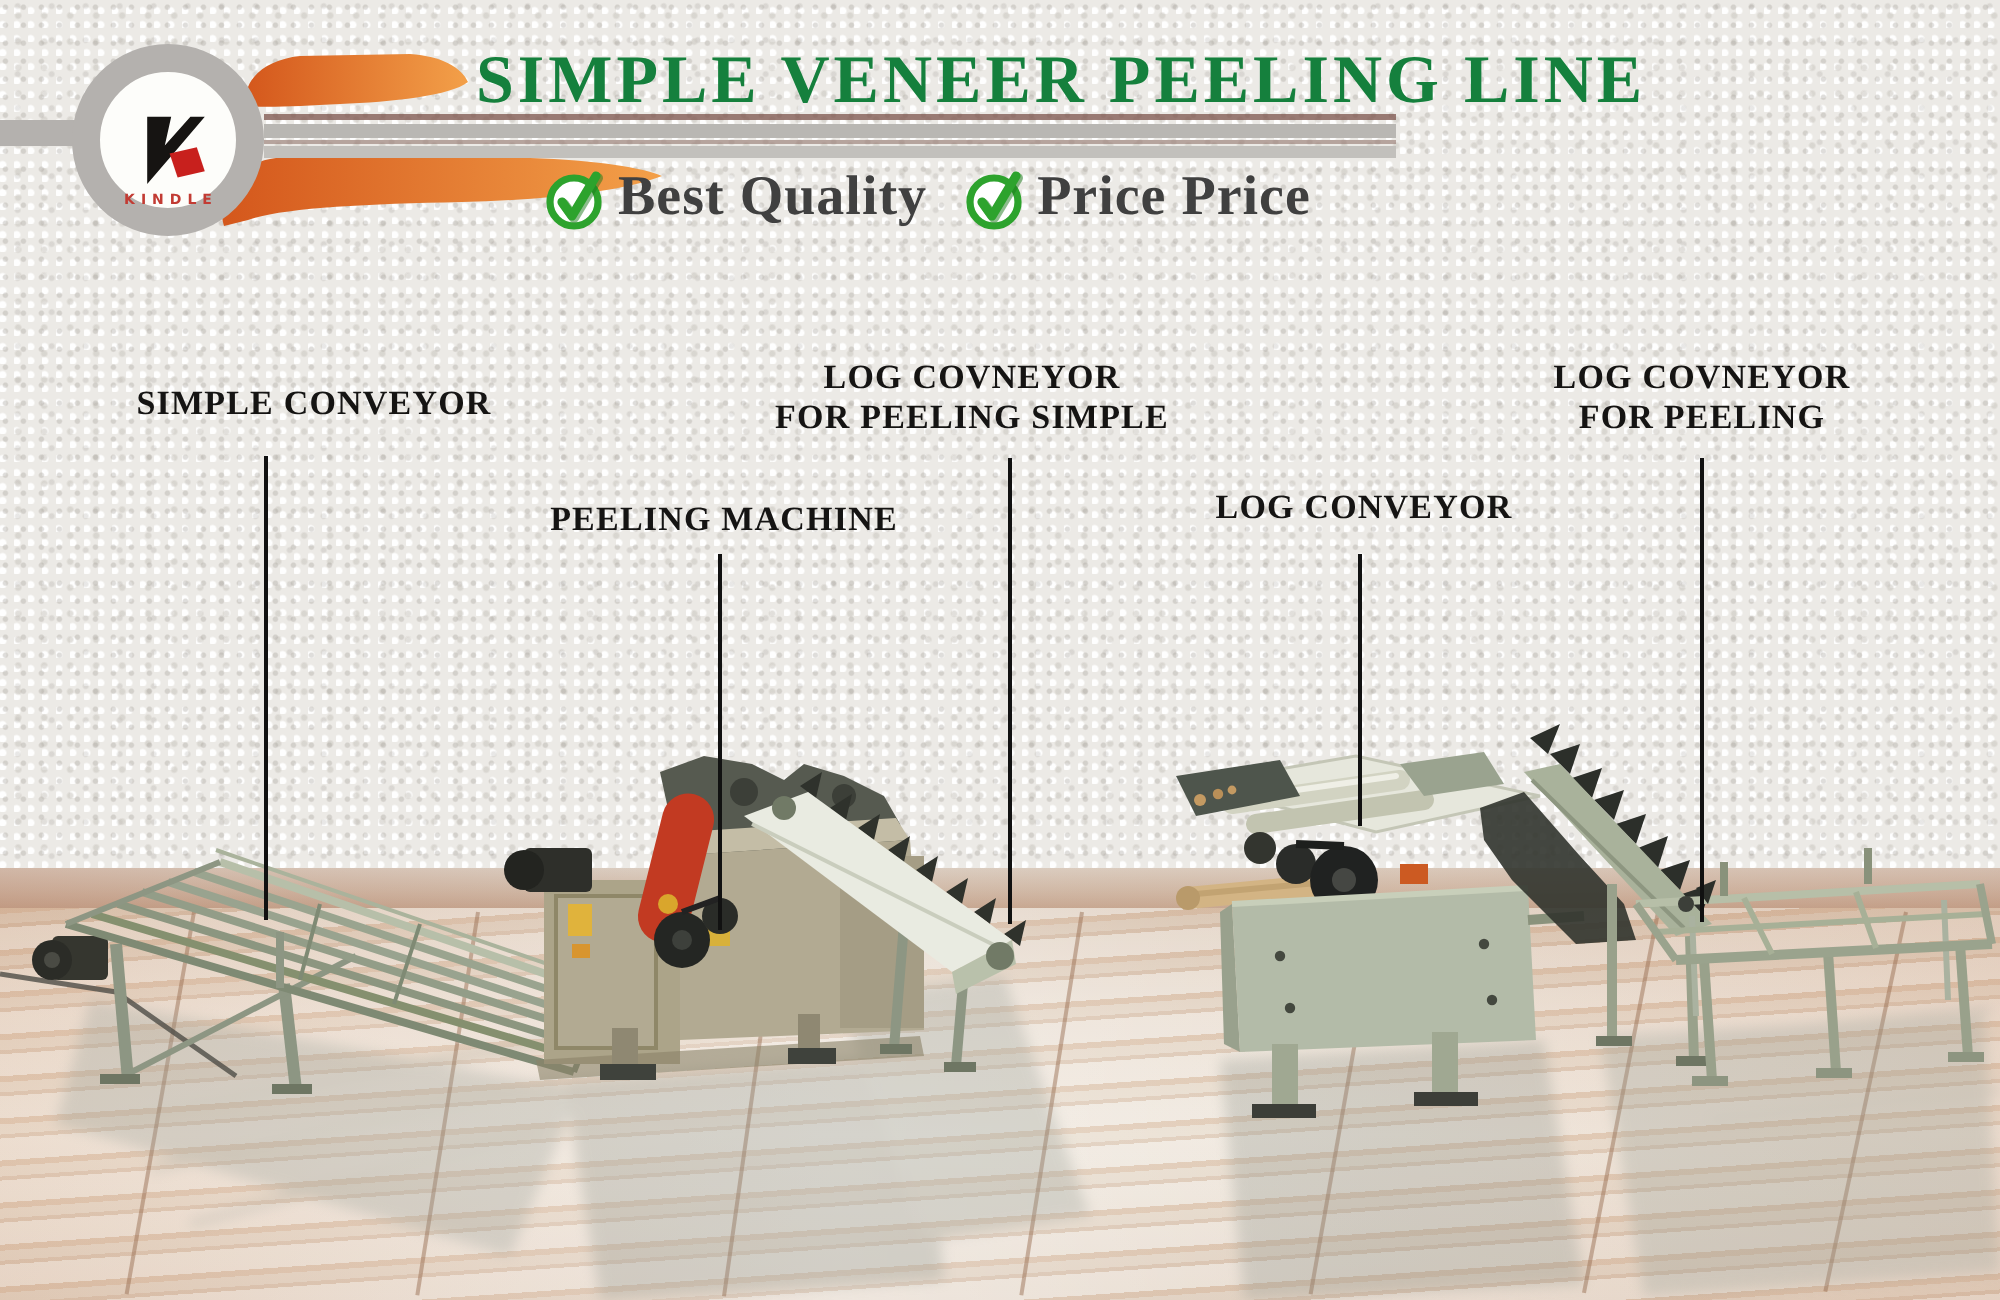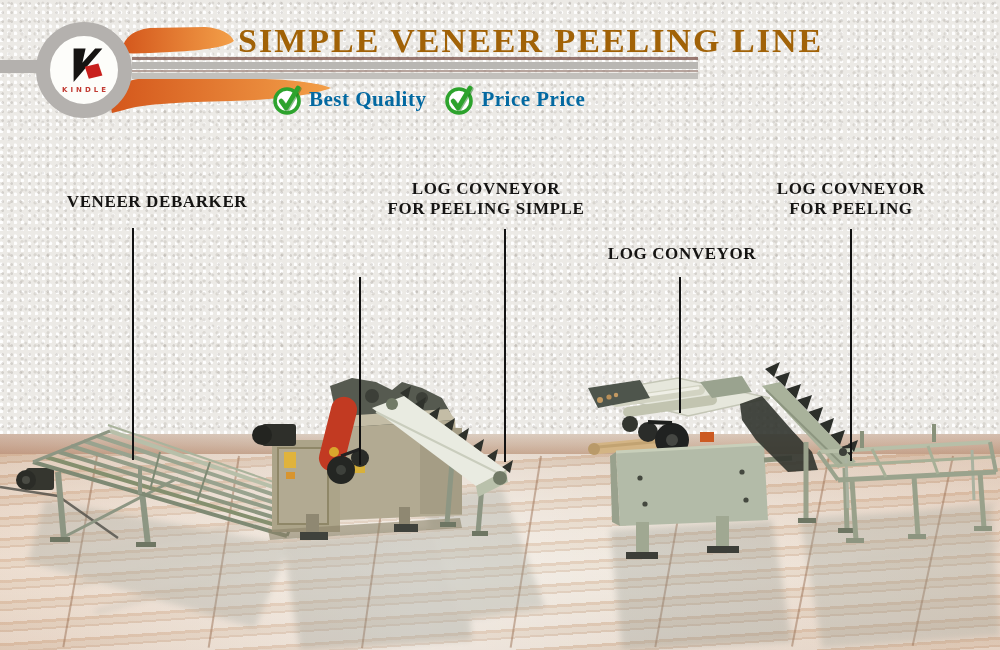--- a/index.html
+++ b/index.html
@@ -34,38 +34,38 @@
       linear-gradient(180deg,#d9c5b2 0%,#e6d8c9 28%,#ebe1d4 58%,#e0d0c0 100%);
   }
   .floor::after{content:"";position:absolute;inset:0;
     background:linear-gradient(90deg,rgba(210,150,110,.15) 0%,rgba(255,255,255,.25) 42%,rgba(255,255,255,.05) 60%,rgba(205,150,115,.18) 100%);}
   .seam{position:absolute;width:2px;background:rgba(146,101,74,.45);transform-origin:top center;}
   
   .bar-left{position:absolute;left:0;top:60px;width:44px;height:13px;background:#b4b1ae;}
   .logo-ring{
     position:absolute;left:36px;top:22px;width:68px;height:68px;border-radius:50%;
     border:14px solid #b4b1ae;background:#fdfdfa;
-    display:flex;flex-direction:column;align-items:center;justify-content:center;
+    display:flex;flex-direction:column;align-items:center;justify-content:flex-end;
   }
   .brand-name{font-family:"DejaVu Sans",sans-serif;font-size:7px;font-weight:bold;
     color:#c23b33;letter-spacing:3px;margin-top:1px;margin-left:3px;}
   .swooshes{position:absolute;left:0;top:0;width:360px;height:130px;pointer-events:none;}
   .page-title{
     position:absolute;left:238px;top:22px;width:560px;
-    font-size:34px;font-weight:600;color:#a16207;letter-spacing:2px;white-space:nowrap;
+    font-size:34px;font-weight:600;color:#15803d;letter-spacing:2px;white-space:nowrap;
   }
   .divider{position:absolute;left:132px;top:57px;width:566px;height:22px;}
   .divider .d1{position:absolute;left:0;top:0;width:100%;height:3px;background:#7d544c;opacity:.75;}
   .divider .d2{position:absolute;left:0;top:5px;width:100%;height:7px;background:#b9b7b3;}
   .divider .d3{position:absolute;left:0;top:13px;width:100%;height:2px;background:#93756c;opacity:.6;}
   .divider .d4{position:absolute;left:0;top:16px;width:100%;height:6px;background:#c2c0bc;}
   
   .badges{position:absolute;left:272px;top:82px;display:flex;align-items:center;gap:18px;}
   .badge{display:flex;align-items:center;gap:5px;}
-  .badge .txt{font-size:21px;font-weight:bold;color:#0369a1;letter-spacing:.5px;white-space:nowrap;}
+  .badge .txt{font-size:28px;font-weight:bold;color:#404040;letter-spacing:.5px;white-space:nowrap;}
   
   .callout{
     position:absolute;width:240px;text-align:center;
     font-size:17px;font-weight:bold;color:#151413;letter-spacing:.6px;line-height:20px;
   }
   .leader{position:absolute;width:2px;background:#111;}
   
   .machines{position:absolute;left:0;top:0;width:1000px;height:650px;pointer-events:none;}
 </style>
 </head>
@@ -284,24 +284,27 @@
       <svg width="32" height="34" viewBox="0 0 32 34" aria-hidden="true">
         <circle cx="15" cy="19" r="12" fill="#fff" stroke="#2da32d" stroke-width="3.6"></circle>
         <path d="M9 19 L14 26 L26 6" fill="none" stroke="#1c7a1c" stroke-width="5" stroke-linecap="round" stroke-linejoin="round" opacity=".5" transform="translate(1,1)"></path>
         <path d="M9 19 L14 26 L26 6" fill="none" stroke="#2da32d" stroke-width="4.6" stroke-linecap="round" stroke-linejoin="round"></path>
       </svg>
       <span class="txt">Price Price</span>
     </div>
   </div>
 
   <div class="callout" style="left:37px;top:192px;">
-    <div>VENEER DEBARKER</div>
+    <div>SIMPLE CONVEYOR</div>
   </div>
   <div class="leader" style="left:132px;top:228px;height:232px;"></div>
 
+  <div class="callout" style="left:242px;top:250px;">
+    <div>PEELING MACHINE</div>
+  </div>
   <div class="leader" style="left:359px;top:277px;height:188px;"></div>
 
   <div class="callout" style="left:366px;top:179px;">
     <div>LOG COVNEYOR</div>
     <div>FOR PEELING SIMPLE</div>
   </div>
   <div class="leader" style="left:504px;top:229px;height:233px;"></div>
 
   <div class="callout" style="left:562px;top:244px;">
     <div>LOG CONVEYOR</div>

